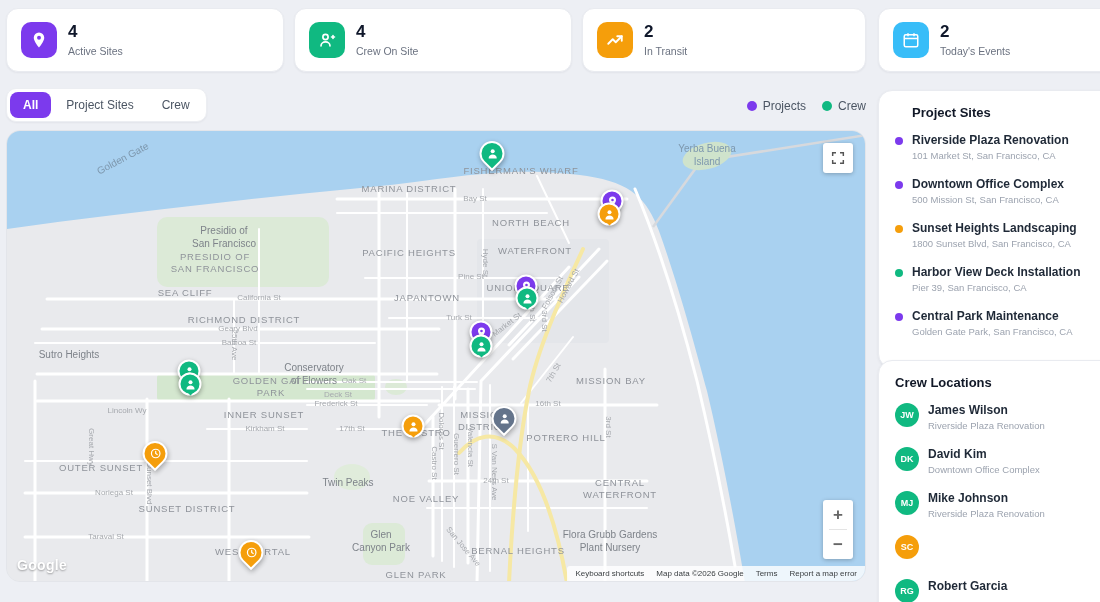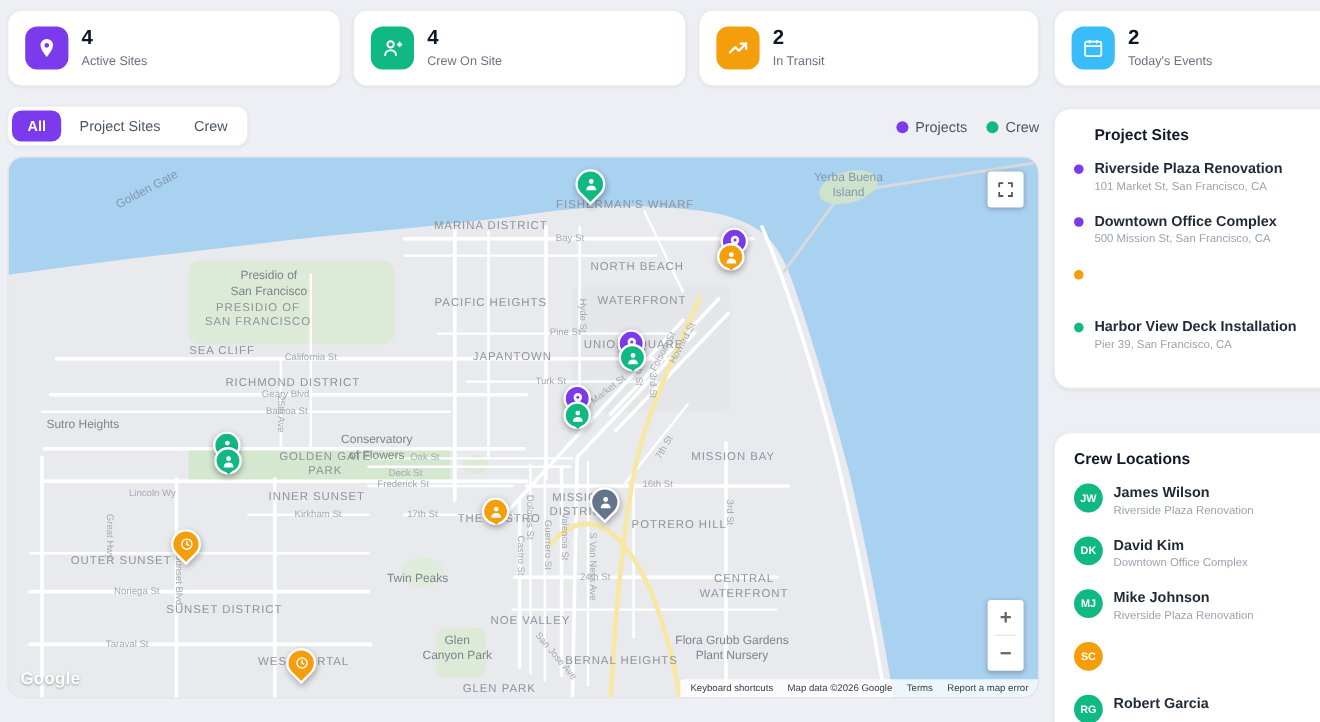--- a/index.html
+++ b/index.html
@@ -265,21 +265,21 @@
         <div class="ml ml-s" style="left: 541px; top: 273px;">16th St</div>
         <div class="ml ml-d" style="left: 559px; top: 307px;">POTRERO HILL</div>
         <div class="ml ml-s" style="left: 547px; top: 242px; transform: translate(-50%, -50%) rotate(-60deg);">7th St</div>
         <div class="ml ml-s" style="left: 601px; top: 296px; transform: translate(-50%, -50%) rotate(90deg);">3rd St</div>
         <div class="ml ml-d" style="left: 94px; top: 337px;">OUTER SUNSET</div>
         <div class="ml ml-s" style="left: 107px; top: 362px;">Noriega St</div>
         <div class="ml ml-s" style="left: 142px; top: 352px; transform: translate(-50%, -50%) rotate(90deg);">Sunset Blvd</div>
         <div class="ml ml-s" style="left: 84px; top: 316px; transform: translate(-50%, -50%) rotate(90deg);">Great Hwy</div>
         <div class="ml ml-s" style="left: 227px; top: 214px; transform: translate(-50%, -50%) rotate(90deg);">25th Ave</div>
         <div class="ml ml-p" style="left: 341px; top: 352px;">Twin Peaks</div>
-        <div class="ml ml-d" style="left: 435px; top: 368px; margin-top: 19px;">NOE VALLEY</div>
+        <div class="ml ml-d" style="left: 419px; top: 368px;">NOE VALLEY</div>
         <div class="ml ml-s" style="left: 489px; top: 350px;">24th St</div>
         <div class="ml ml-s" style="left: 427px; top: 332px; transform: translate(-50%, -50%) rotate(90deg);">Castro St</div>
         <div class="ml ml-s" style="left: 434px; top: 300px; transform: translate(-50%, -50%) rotate(90deg);">Dolores St</div>
         <div class="ml ml-s" style="left: 463px; top: 316px; transform: translate(-50%, -50%) rotate(90deg);">Valencia St</div>
         <div class="ml ml-s" style="left: 449px; top: 323px; transform: translate(-50%, -50%) rotate(90deg);">Guerrero St</div>
         <div class="ml ml-s" style="left: 487px; top: 341px; transform: translate(-50%, -50%) rotate(90deg);">S Van Ness Ave</div>
         <div class="ml ml-d" style="left: 613px; top: 358px;">CENTRAL
 WATERFRONT</div>
         <div class="ml ml-d" style="left: 180px; top: 378px;">SUNSET DISTRICT</div>
         <div class="ml ml-s" style="left: 99px; top: 406px;">Taraval St</div>
@@ -411,26 +411,37 @@
         </div>
         <div class="site-item">
           <span class="site-dot" style="background: rgb(124, 58, 237);"></span>
           <span>
             <span class="site-name">Downtown Office Complex</span>
             <span class="site-addr">500 Mission St, San Francisco, CA</span>
           </span>
         </div>
         <div class="site-item">
           <span class="site-dot" style="background: rgb(245, 158, 11);"></span>
+          <span>
+            <span class="site-name">Sunset Heights Landscaping</span>
+            <span class="site-addr">1800 Sunset Blvd, San Francisco, CA</span>
+          </span>
         </div>
         <div class="site-item">
           <span class="site-dot" style="background: rgb(16, 185, 129);"></span>
           <span>
             <span class="site-name">Harbor View Deck Installation</span>
             <span class="site-addr">Pier 39, San Francisco, CA</span>
+          </span>
+        </div>
+        <div class="site-item">
+          <span class="site-dot" style="background: rgb(124, 58, 237);"></span>
+          <span>
+            <span class="site-name">Central Park Maintenance</span>
+            <span class="site-addr">Golden Gate Park, San Francisco, CA</span>
           </span>
         </div>
       </div>
   </div>
 
   <div class="panel" id="panel-crew">
     <div class="panel-title">Crew Locations</div>
     <div>
 
     <div class="crew-item">

